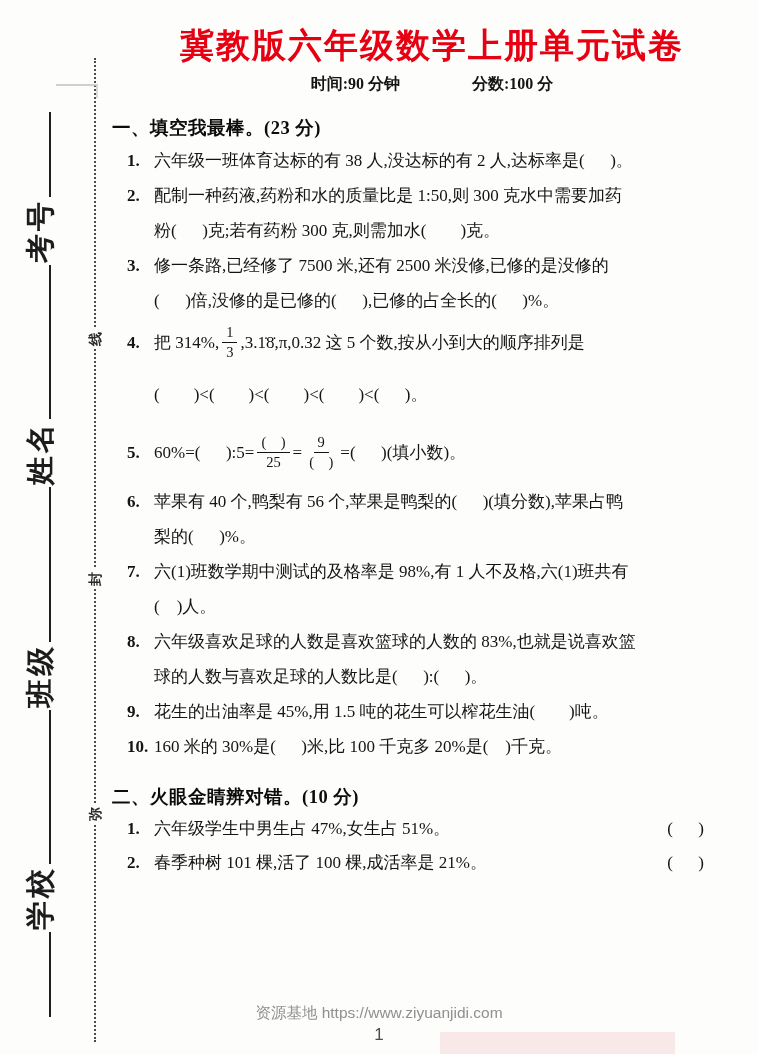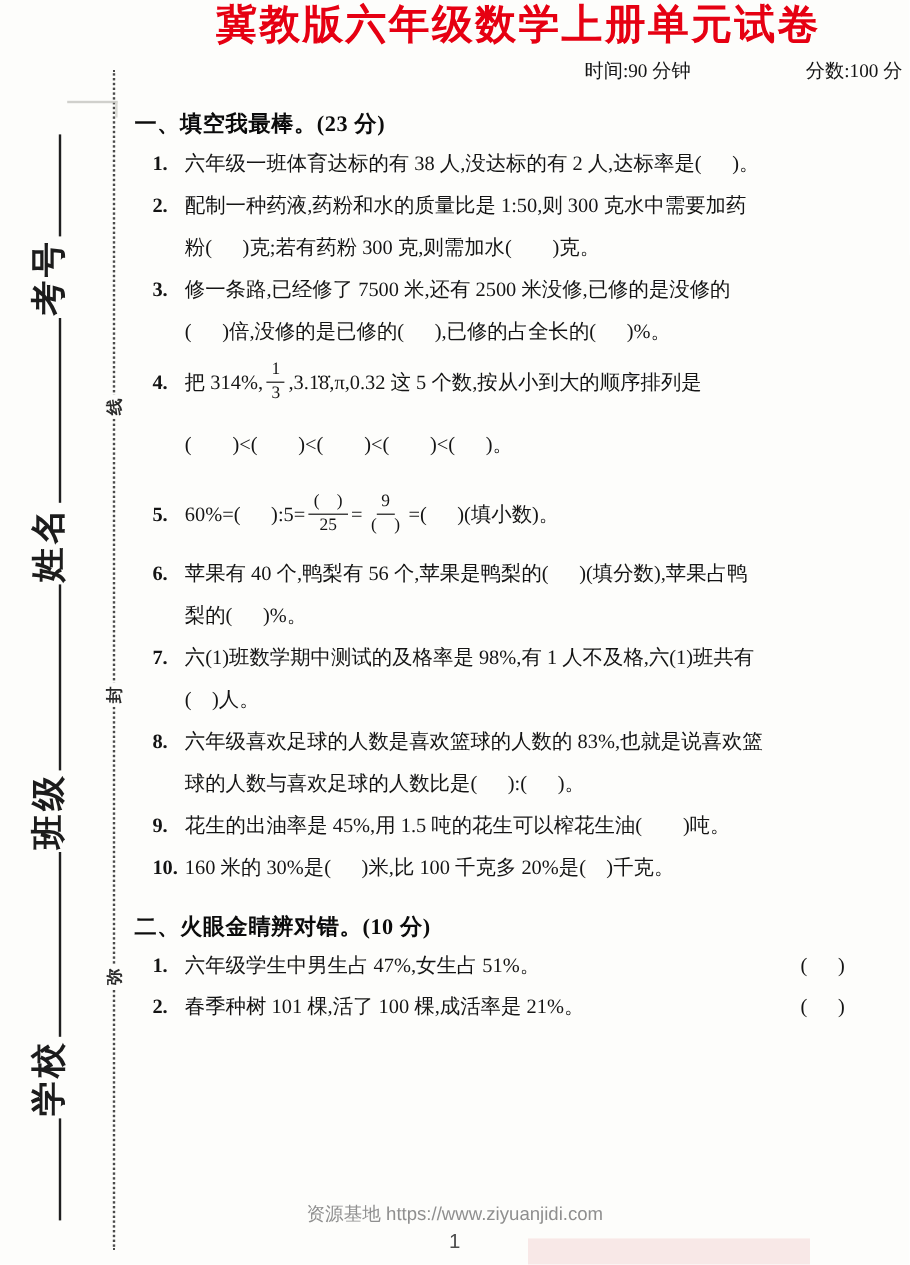--- a/index.html
+++ b/index.html
@@ -42,33 +42,33 @@
     border-top:2px solid #c9c9c4; border-right:2px solid #d4d4cf; opacity:.85;
   }
   .pink-strip {
     position:absolute; left:440px; bottom:0; width:235px; height:22px;
     background:#f5dada; opacity:.6;
   }
 
   
   .content { position:absolute; left:112px; top:0; width:640px; }
   .book-title {
-    text-align:center;
+    margin-top:24px; text-align:center;
     font-family:"Liberation Sans", sans-serif; font-weight:bold;
     font-size:34px; line-height:42px; letter-spacing:2px; color:#e60012;
     white-space:nowrap;
   }
   .paper-title {
     margin-top:10px; text-align:center;
     font-family:"Liberation Sans", sans-serif; font-weight:bold;
     font-size:28px; line-height:34px; letter-spacing:2px; color:#0e0e0e;
   }
   .meta-line {
-    margin-top:7px; display:flex; justify-content:flex-end; gap:96px;
-    font-weight:normal; font-size:16px; line-height:22px; white-space:pre;
+    margin-top:7px; display:flex; justify-content:center; gap:72px;
+    font-weight:bold; font-size:16px; line-height:22px; white-space:pre;
   }
 
   .score-table-wrap { margin:17px 2px 0 2px; outline:1.2px solid #555; outline-offset:3px; }
   table.score-table { width:100%; border-collapse:collapse; table-layout:fixed; }
   table.score-table td {
     border:1.6px solid #1c1c1c; text-align:center;
     font-size:16px; letter-spacing:4px; color:#111; white-space:pre;
   }
   tr.score-head td { height:29px; }
   tr.score-fill td { height:35px; }

